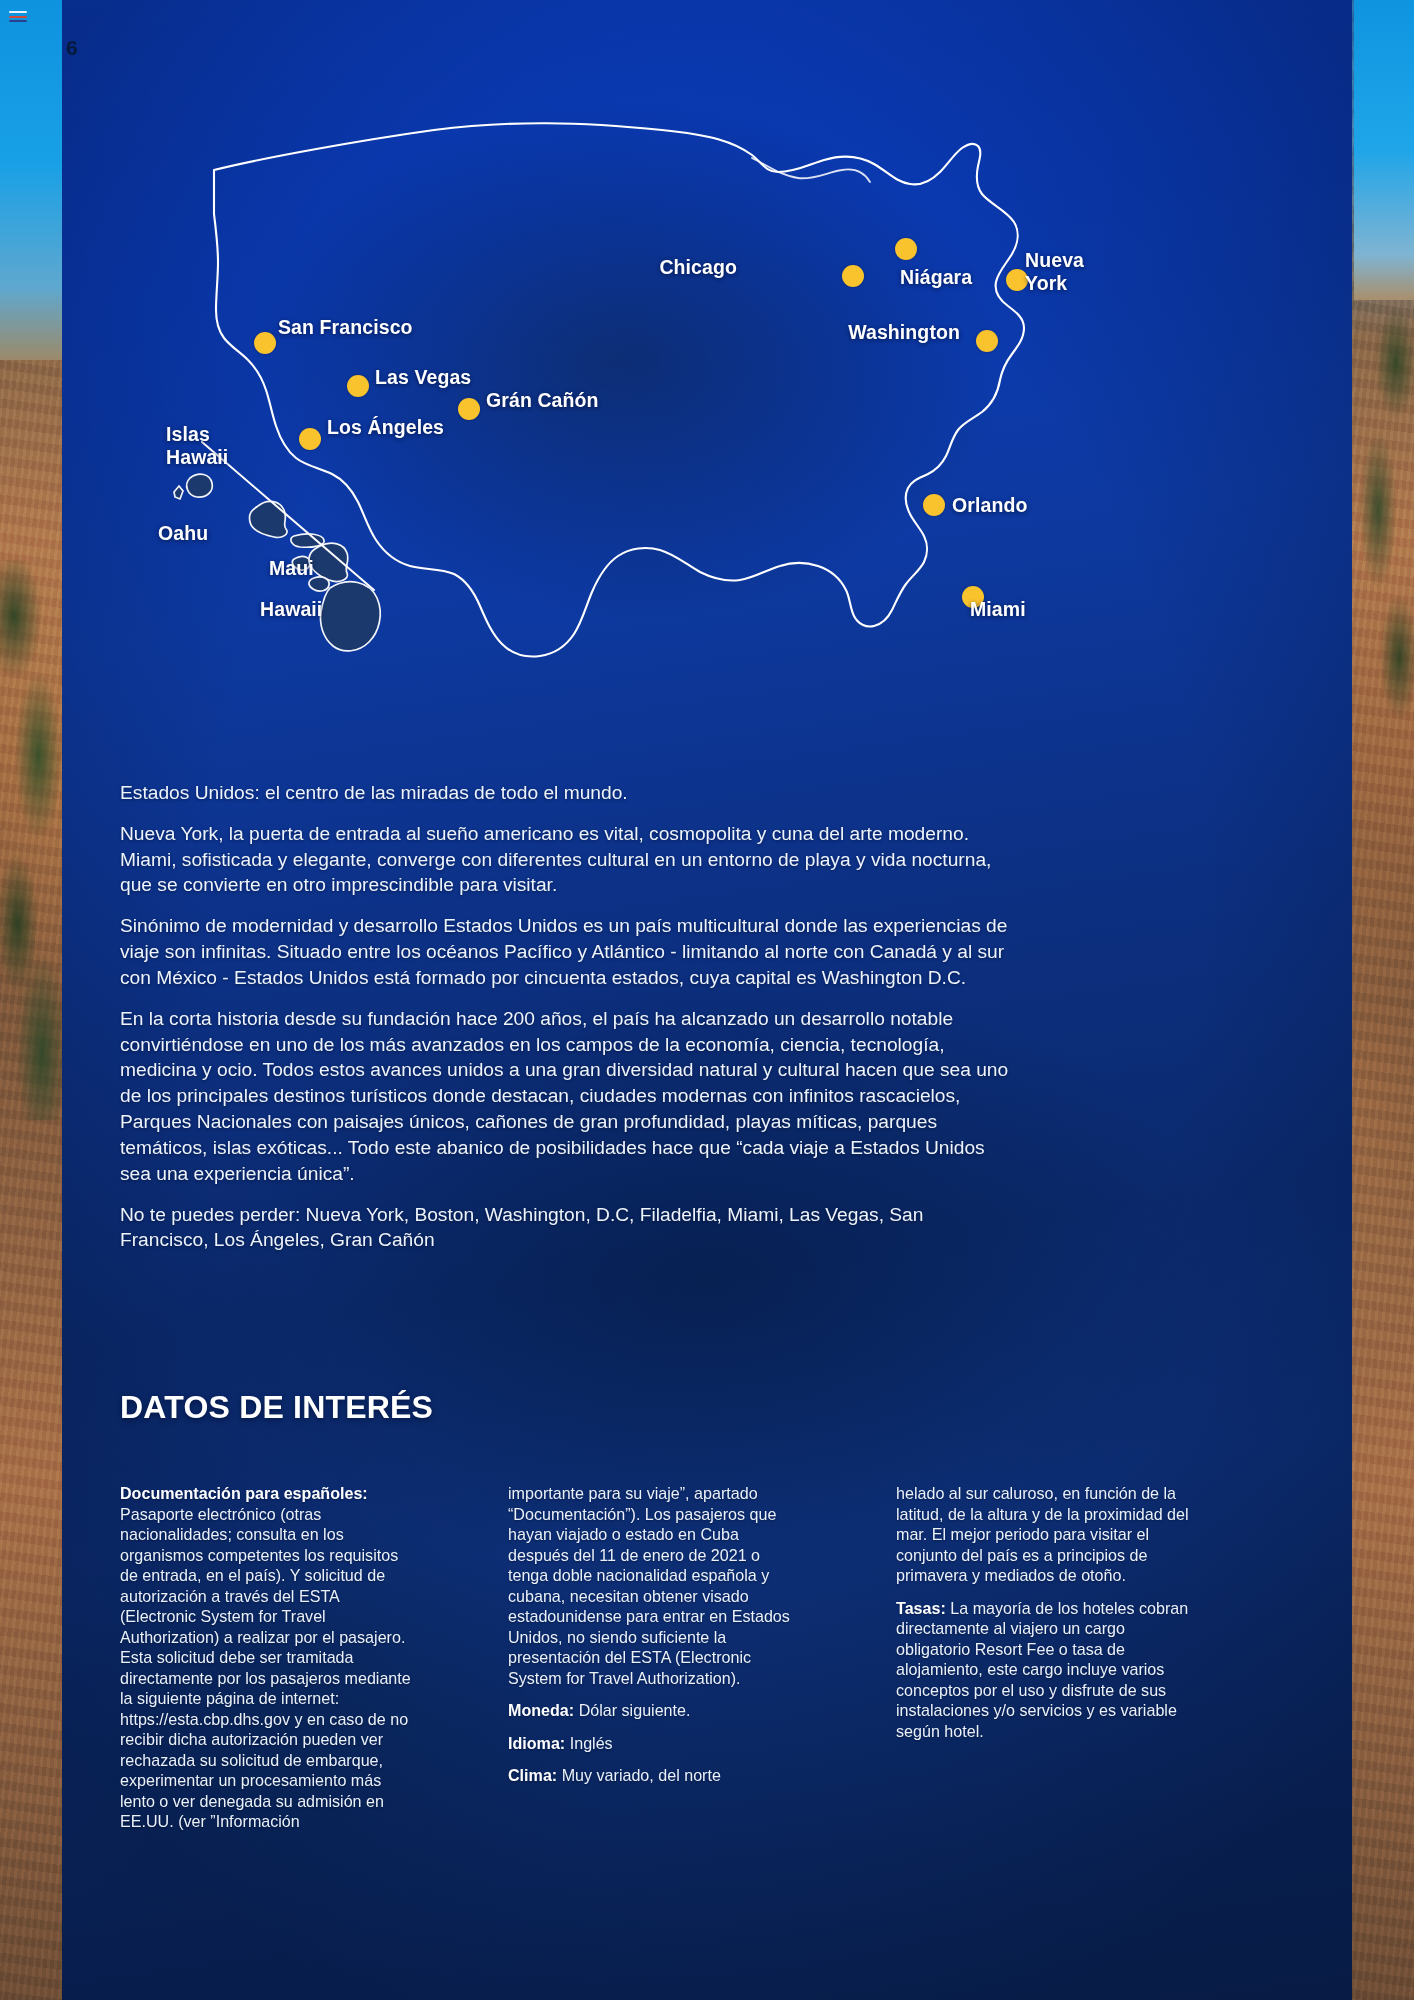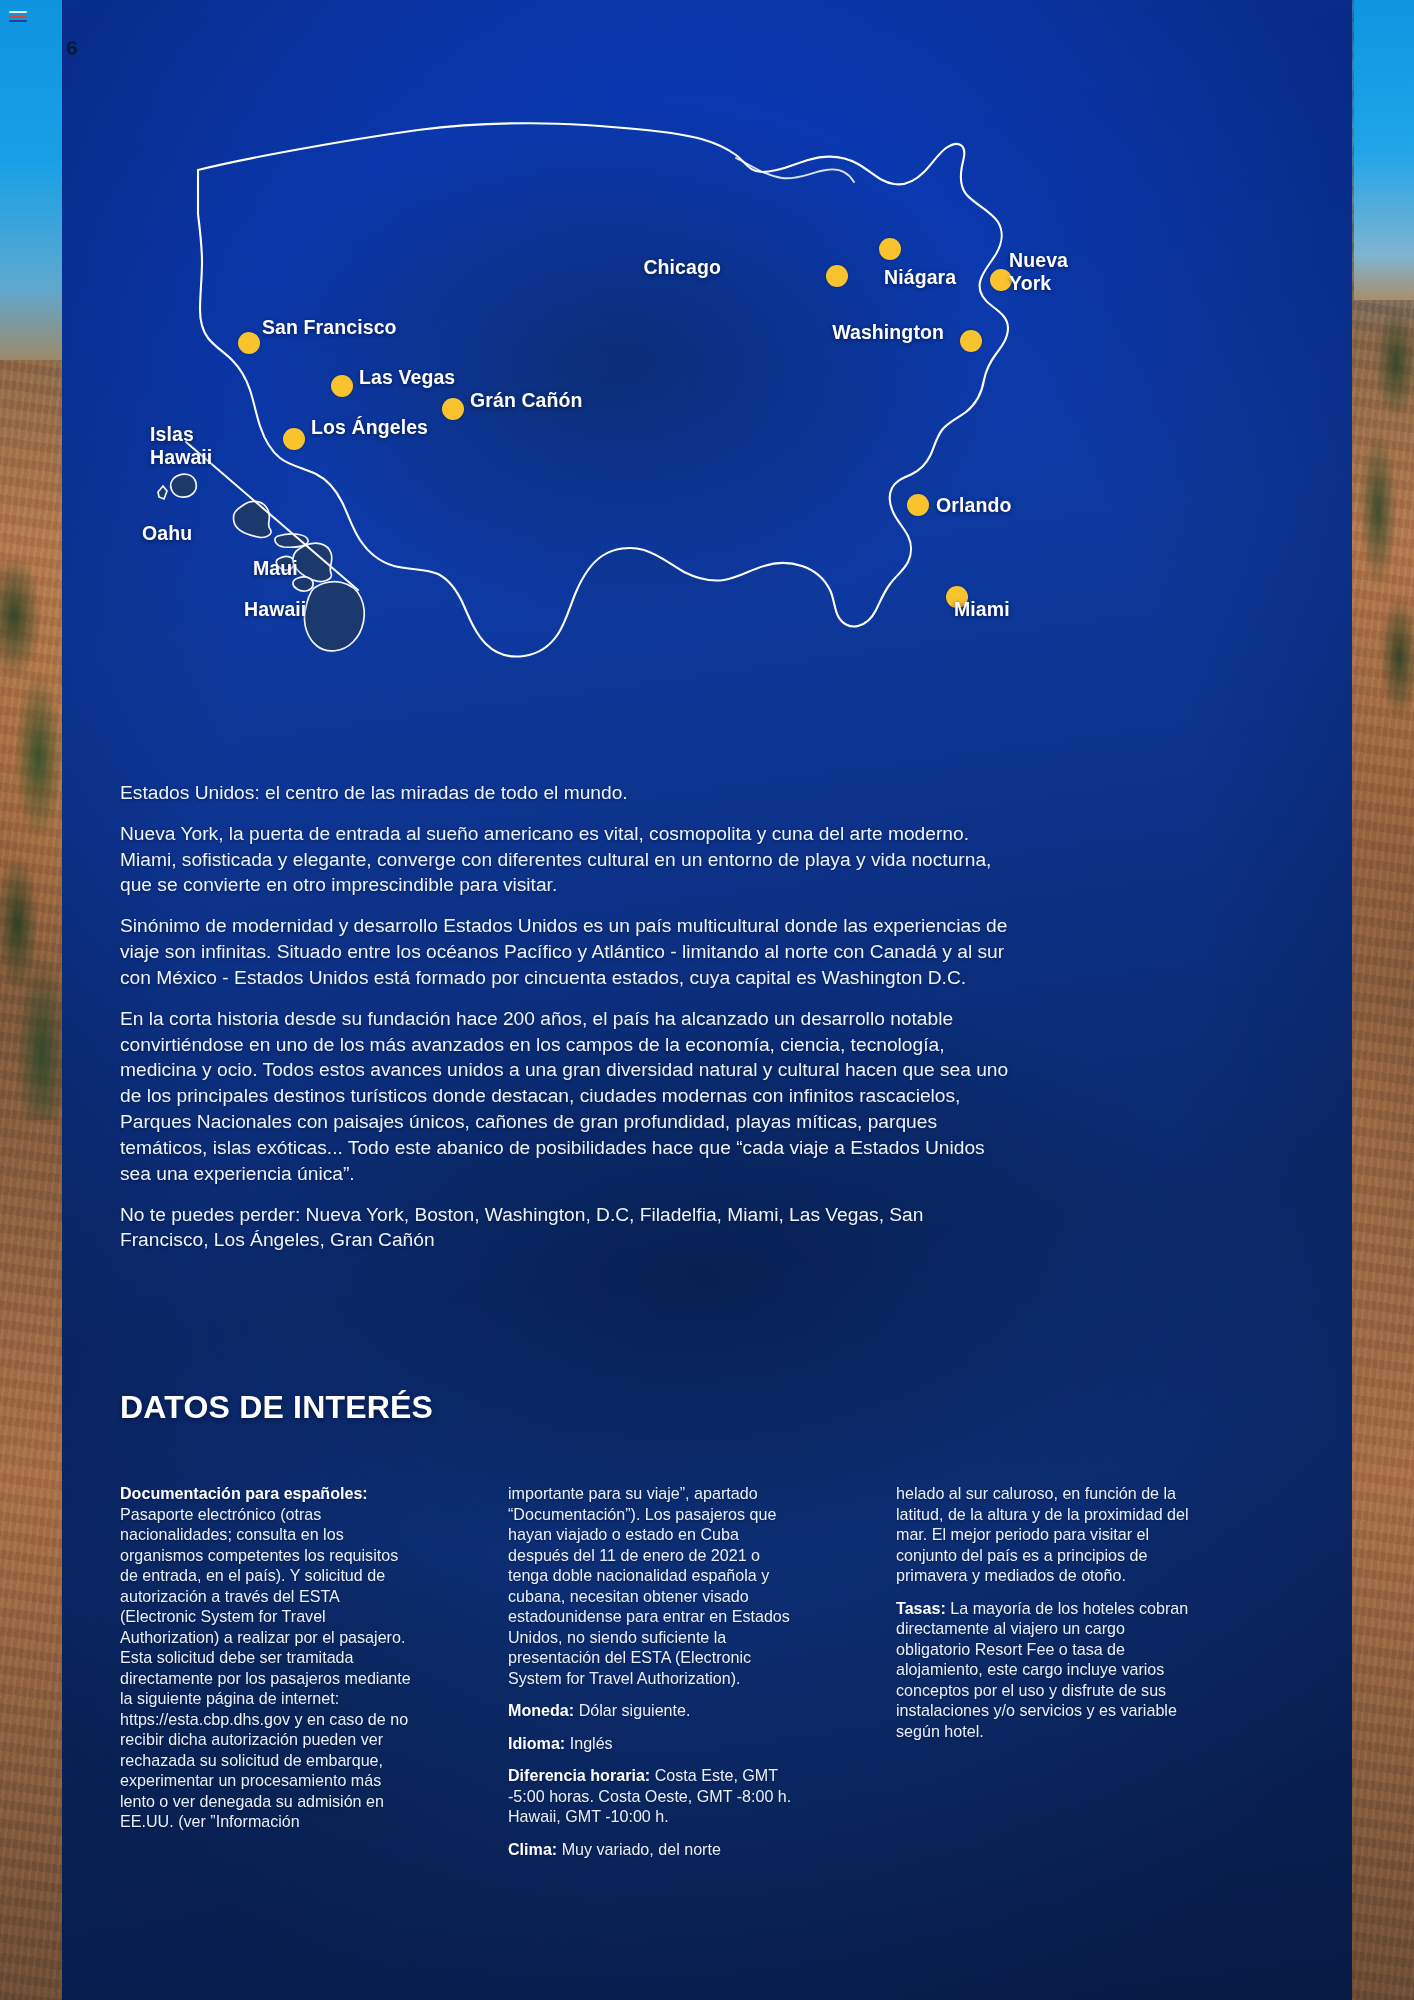--- a/index.html
+++ b/index.html
@@ -79,21 +79,21 @@
   .corner-icon{
     position:absolute; left:9px; top:11px; width:18px; height:11px;
     display:flex; flex-direction:column; justify-content:space-between;
   }
   .corner-icon i{ display:block; height:2px; border-radius:1px; }
   .corner-icon i:nth-child(1){ background:#e8f2fa; }
   .corner-icon i:nth-child(2){ background:#d24a3a; }
   .corner-icon i:nth-child(3){ background:#2b3f8f; }
 
   
-  .map-wrap{ position:absolute; left:46px; top:60px; width:1290px; height:640px; }
+  .map-wrap{ position:absolute; left:62px; top:60px; width:1290px; height:640px; }
   .map-svg{ position:absolute; left:0; top:0; width:1290px; height:640px; }
 
   .city{ position:absolute; }
   .dot{
     position:absolute; width:22px; height:22px; border-radius:50%;
     background:#f9c32e; box-shadow:0 0 3px rgba(0,0,0,.28);
   }
   .clabel{
     position:absolute; color:#ffffff; font-weight:bold;
     font-size:19.5px; letter-spacing:.1px; white-space:nowrap;
@@ -285,21 +285,20 @@
   <div class="cols">
 
     <div class="col">
       <p><b>Documentación para españoles:</b><span> Pasaporte electrónico (otras nacionalidades; consulta en los organismos competentes los requisitos de entrada, en el país). Y solicitud de autorización a través del ESTA (Electronic System for Travel Authorization) a realizar por el pasajero. Esta solicitud debe ser tramitada directamente por los pasajeros mediante la siguiente página de internet: https://esta.cbp.dhs.gov y en caso de no recibir dicha autorización pueden ver rechazada su solicitud de embarque, experimentar un procesamiento más lento o ver denegada su admisión en EE.UU. (ver ”Información</span></p>
     </div>
 
     <div class="col">
       <p>importante para su viaje”, apartado “Documentación”). Los pasajeros que hayan viajado o estado en Cuba después del 11 de enero de 2021 o tenga doble nacionalidad española y cubana, necesitan obtener visado estadounidense para entrar en Estados Unidos, no siendo suficiente la presentación del ESTA (Electronic System for Travel Authorization).</p>
       <p><b>Moneda:</b><span> Dólar siguiente.</span></p>
       <p><b>Idioma:</b><span> Inglés</span></p>
-      <p><b>Diferencia horaria:</b><span> Costa Este, GMT -5:00 horas. Costa Oeste, GMT -8:00 h. Hawaii, GMT -10:00 h.</span></p>
       <p><b>Clima:</b><span> Muy variado, del norte</span></p>
     </div>
 
     <div class="col">
       <p>helado al sur caluroso, en función de la latitud, de la altura y de la proximidad del mar. El mejor periodo para visitar el conjunto del país es a principios de primavera y mediados de otoño.</p>
       <p><b>Tasas:</b><span> La mayoría de los hoteles cobran directamente al viajero un cargo obligatorio Resort Fee o tasa de alojamiento, este cargo incluye varios conceptos por el uso y disfrute de sus instalaciones y/o servicios y es variable según hotel.</span></p>
     </div>
 
   </div>
 

